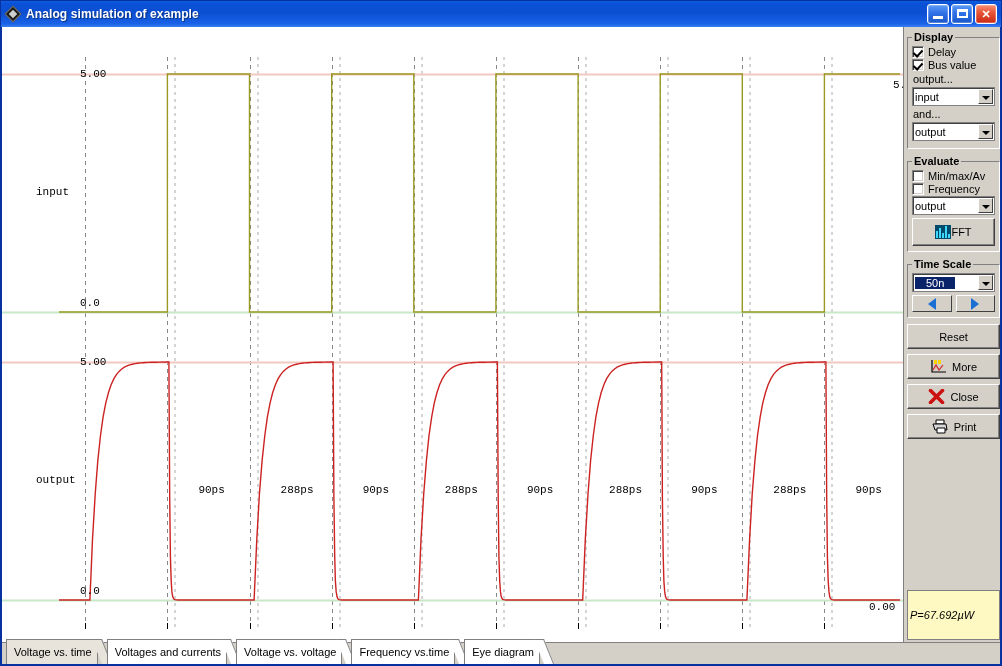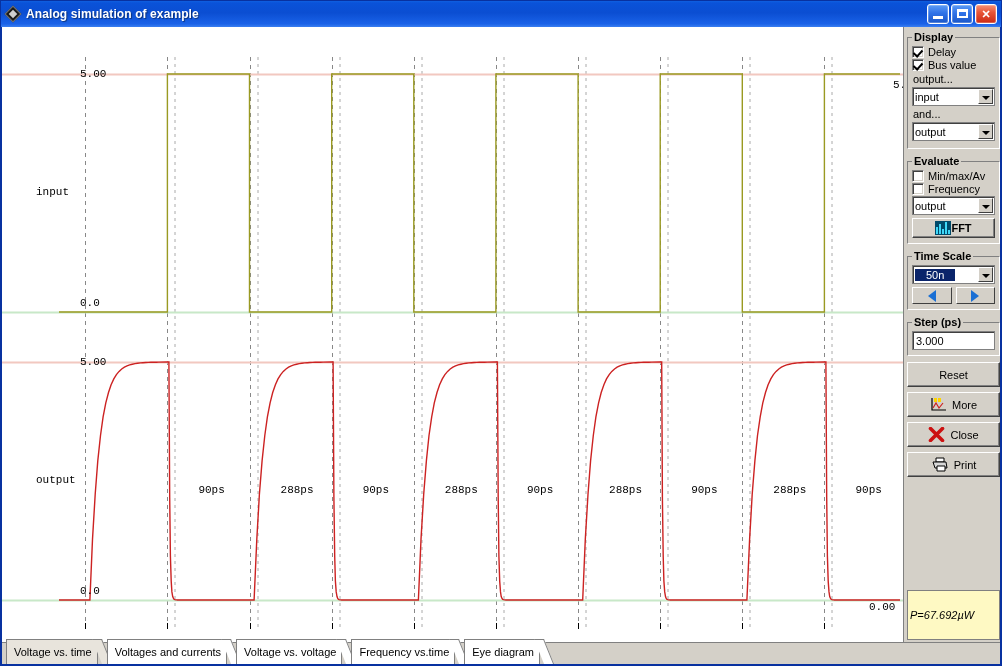--- a/index.html
+++ b/index.html
@@ -162,26 +162,25 @@
     font-size: 11px; margin-top: 1px;
   }
   .pbtn {
     height: 25px; background: #d4d0c8;
     border: 1px solid #fff; border-right-color: #404040; border-bottom-color: #404040;
     box-shadow: inset -1px -1px 0 #808080;
     display: flex; align-items: center; justify-content: center;
     gap: 5px; margin-bottom: 5px; font-size: 11px;
   }
   .fft-btn {
-    height: 20px; background: #d4d0c8;
+    height: 28px; background: #d4d0c8;
     border: 1px solid #fff; border-right-color: #404040; border-bottom-color: #404040;
     box-shadow: inset -1px -1px 0 #808080;
     display: flex; align-items: center; justify-content: center; 
     margin-top: 3px;
-    font-weight: bold;
   }
   .ico { flex: none; display: block; }
   #power-status {
     font-size: 11px; font-style: italic;
     background: #fef9c3; border: 1px solid #808080;
     padding: 18px 2px; margin-top: auto; margin-bottom: 2px;
     white-space: nowrap; overflow: hidden;
   }
 
   
@@ -362,24 +361,20 @@
           <div class="btnrow">
             <div class="spinbtn left">
                 <span class="tri"></span>
               </div>
             <div class="spinbtn right">
                 <span class="tri"></span>
               </div>
           </div>
         </fieldset>
 
-        <fieldset class="grp">
-          <legend>Step (ps)</legend>
-          <div class="txtbox">3.000</div>
-        </fieldset>
 
         <div class="pbtn">
           <span>Reset</span>
         </div>
 
         <div class="pbtn">
           <svg class="ico" width="17" height="15" viewBox="0 0 17 15">
             <path d="M2 1 L2 13 L16 13" stroke="#000" fill="none" stroke-width="1.2"></path>
             <rect x="4" y="1" width="3" height="4" fill="#ffd400"></rect>
             <rect x="8" y="1" width="3" height="4" fill="#ffd400"></rect>

